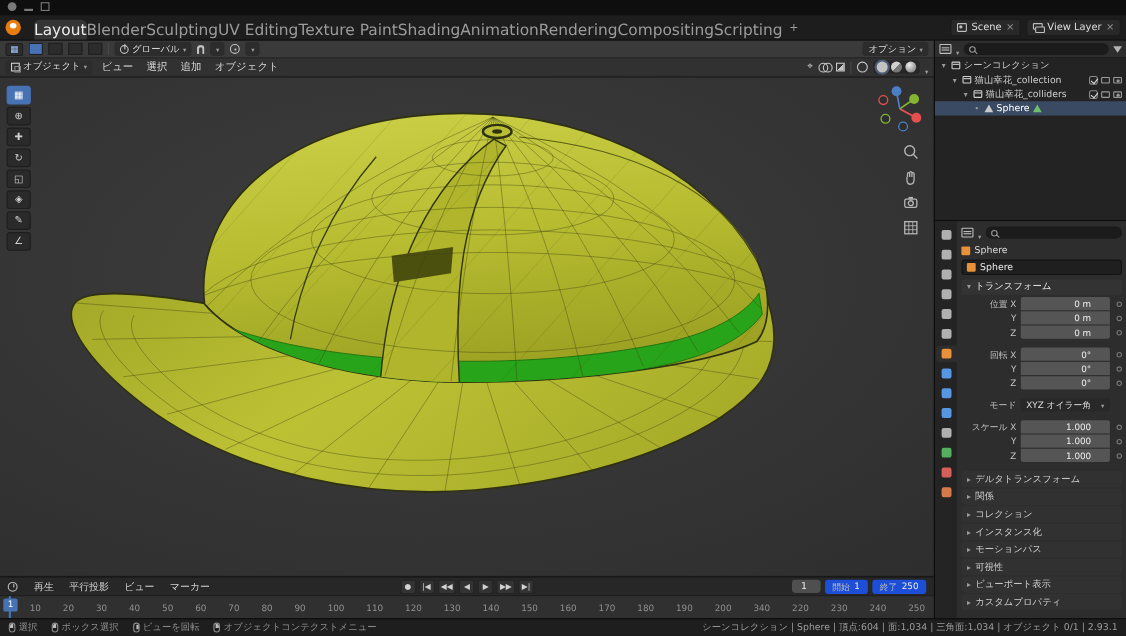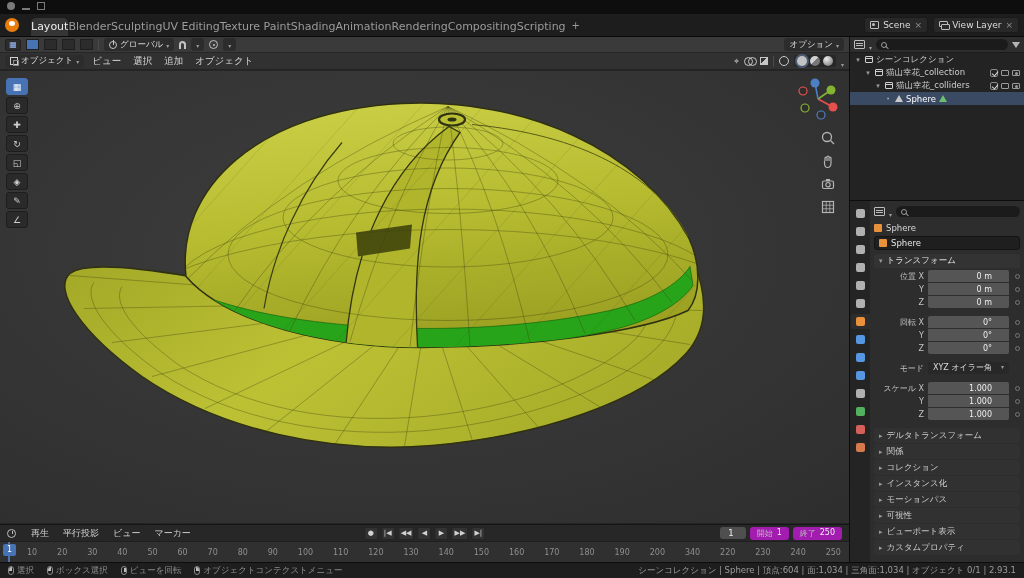--- a/index.html
+++ b/index.html
@@ -17,21 +17,21 @@
   .wb-max{border:1.5px solid #7a7a7a}
 
   
   .topbar{position:absolute;left:0;top:14px;width:1024px;height:23px;background:#1d1d1d;
     border-bottom:1px solid #0a0a0a;display:flex;align-items:center;padding:0 5px}
   .blender-logo{width:14px;height:14px;border-radius:50%;background:#e87d0d;position:relative;margin-right:4px}
   .blender-logo::after{content:"";position:absolute;left:4px;top:3px;width:6px;height:5px;border-radius:50%;background:#fff}
   .app-menus{display:flex}
   .menu-item{font-size:9.5px;color:#d6d6d6;padding:2px 6px;border-radius:3px}
   .ws-tabs{display:flex;align-self:flex-end;margin-left:8px;height:18px}
-  .ws-tab{font-size:11px;color:#9b9b9b;padding:2px 0;border-radius:5px 5px 0 0;white-space:nowrap}
+  .ws-tab{font-size:14px;color:#9b9b9b;padding:2px 0;border-radius:5px 5px 0 0;white-space:nowrap}
   .ws-tab.active{background:#353535;color:#ececec}
   .ws-add{font-size:10px;color:#9b9b9b;padding:0 6px}
   .spacer{flex:1}
   .pill{display:flex;align-items:center;gap:4px;background:#282828;border:1px solid #1a1a1a;
     border-radius:3px;height:16px;padding:0 5px;font-size:9px;color:#dcdcdc;margin-left:5px}
   .pill-x::after{content:"×";color:#8f8f8f;font-size:9px}
   .icn-scene{width:9px;height:8px;border:1px solid #bdbdbd;border-radius:1px;position:relative}
   .icn-scene::after{content:"";position:absolute;left:1px;top:1px;width:3px;height:3px;border-radius:50%;background:#bdbdbd}
   .icn-layers{width:9px;height:8px;position:relative}
   .icn-layers::before,.icn-layers::after{content:"";position:absolute;width:7px;height:4px;border:1px solid #bdbdbd;border-radius:1px}
@@ -89,21 +89,21 @@
   .tl-header{height:17px;background:#272727;border-top:1px solid #151515;display:flex;align-items:center;
     gap:9px;padding:0 7px;position:relative}
   .tl-menu{font-size:9px;color:#d0d0d0;display:flex;align-items:center;gap:2px}
   .icn-clock{width:9px;height:9px;border:1px solid #bdbdbd;border-radius:50%;position:relative}
   .icn-clock::after{content:"";position:absolute;left:3.5px;top:1.5px;width:1px;height:3px;background:#bdbdbd}
   .transport{position:absolute;left:50%;transform:translateX(-50%);display:flex;gap:3px;align-items:center}
   .tbtn{min-width:14px;height:13px;display:flex;align-items:center;justify-content:center;
     font-size:7px;color:#d2d2d2;background:#333;border:1px solid #242424;border-radius:2px;padding:0 2px}
   .tl-right{margin-left:auto;display:flex;gap:4px;align-items:center}
   .framefield{background:#4f4f4f;border-radius:3px;font-size:8.5px;color:#f0f0f0;padding:1px 12px 1px 8px}
-  .rangefield{background:#a21caf;border-radius:3px;font-size:8px;color:#ececec;padding:1px 7px;display:flex;gap:4px}
+  .rangefield{background:#1d4ed8;border-radius:3px;font-size:8px;color:#ececec;padding:1px 7px;display:flex;gap:4px}
   .rangefield .rl{color:#bdbdbd}
   .tl-ruler{height:21px;background:#303030;border-top:1px solid #1f1f1f;position:relative}
   .ticks{position:absolute;left:27px;right:8px;top:0;bottom:0;display:flex;justify-content:space-between;align-items:center}
   .tick{font-size:8px;color:#8f8f8f}
   .playhead{position:absolute;left:8px;top:0;bottom:0;width:2px;background:#4772b3}
   .playhead-badge{position:absolute;left:3px;top:2px;background:#4772b3;color:#fff;font-size:8px;
     border-radius:2px;padding:0 4px;height:12px;line-height:12px;z-index:2}
 
   
   .statusbar{position:absolute;left:0;top:562px;width:1024px;height:16px;background:#1e1e1e;
@@ -152,21 +152,21 @@
   .namefield{height:14px;background:#1f1f1f;border:1px solid #141414;border-radius:3px;display:flex;
     align-items:center;gap:4px;padding:0 4px;font-size:8.5px;color:#e6e6e6}
   .phead{height:14px;display:flex;align-items:center;gap:4px;font-size:8.5px;color:#e4e4e4;
     background:#333;border-radius:3px 3px 0 0;padding:0 5px;margin-top:2px}
   .trow{display:flex;align-items:center;gap:4px;height:12px;margin-bottom:1px}
   .tlabel{width:50px;font-size:8px;color:#c3c3c3;text-align:right;flex:none}
   .tfield{flex:1;height:12px;background:#555;font-size:8px;color:#eee;display:flex;align-items:center;
     justify-content:flex-end;padding:0 17px}
   .tfield.r-top{border-radius:2px 2px 0 0}.tfield.r-mid{border-radius:0}.tfield.r-bot{border-radius:0 0 2px 2px}
   .dec{width:5px;height:5px;border:1px solid #777;border-radius:50%;margin-left:2px;flex:none}
-  .modefield{flex:1;height:12px;background:#282828;border-radius:2px;display:flex;
+  .modefield{flex:1;height:12px;background:#282828;border-radius:2px;display:flex;align-items:center;
     padding:0 5px;font-size:8px;color:#ddd}
   .modefield .caret{margin-left:auto}
   .gap3{height:3px;flex:none}
   .cpanel{height:15px;background:#313131;border-radius:3px;display:flex;align-items:center;gap:4px;
     padding:0 5px;font-size:8.5px;color:#d0d0d0;margin-bottom:1px}
   .cpanel .arr{color:#9a9a9a;font-size:7px}
 </style>
 </head>
 <body>
 

